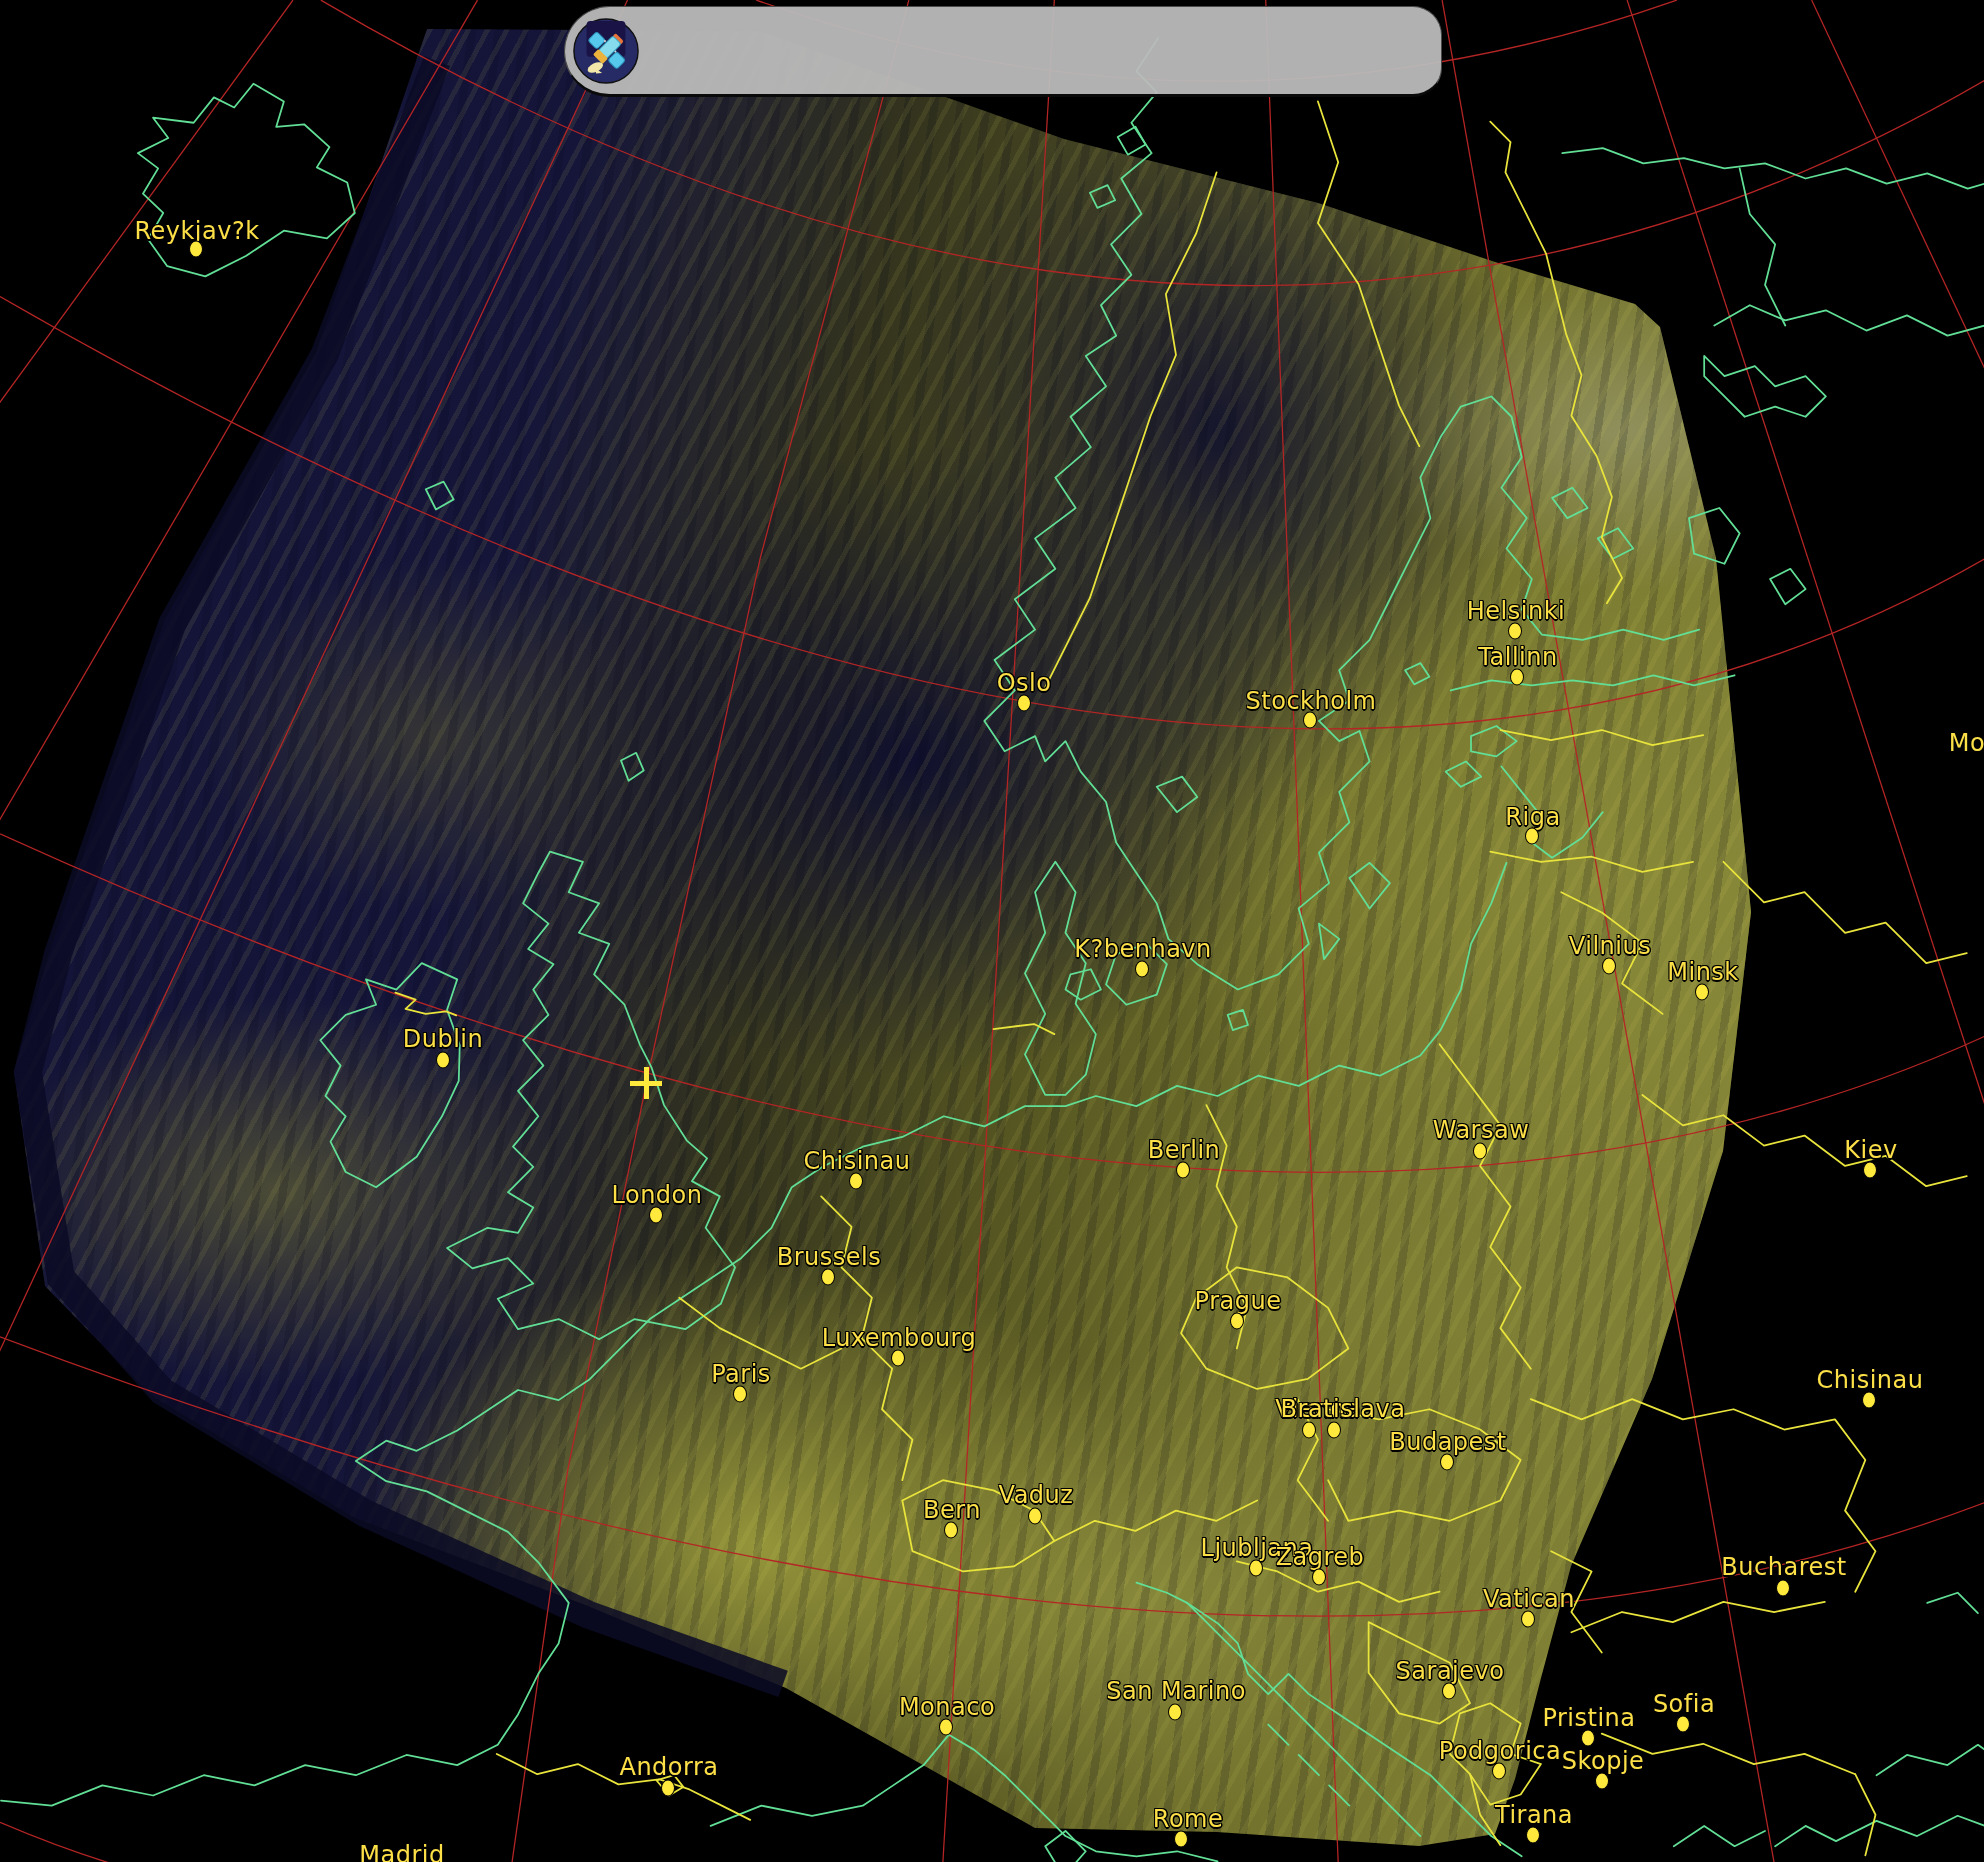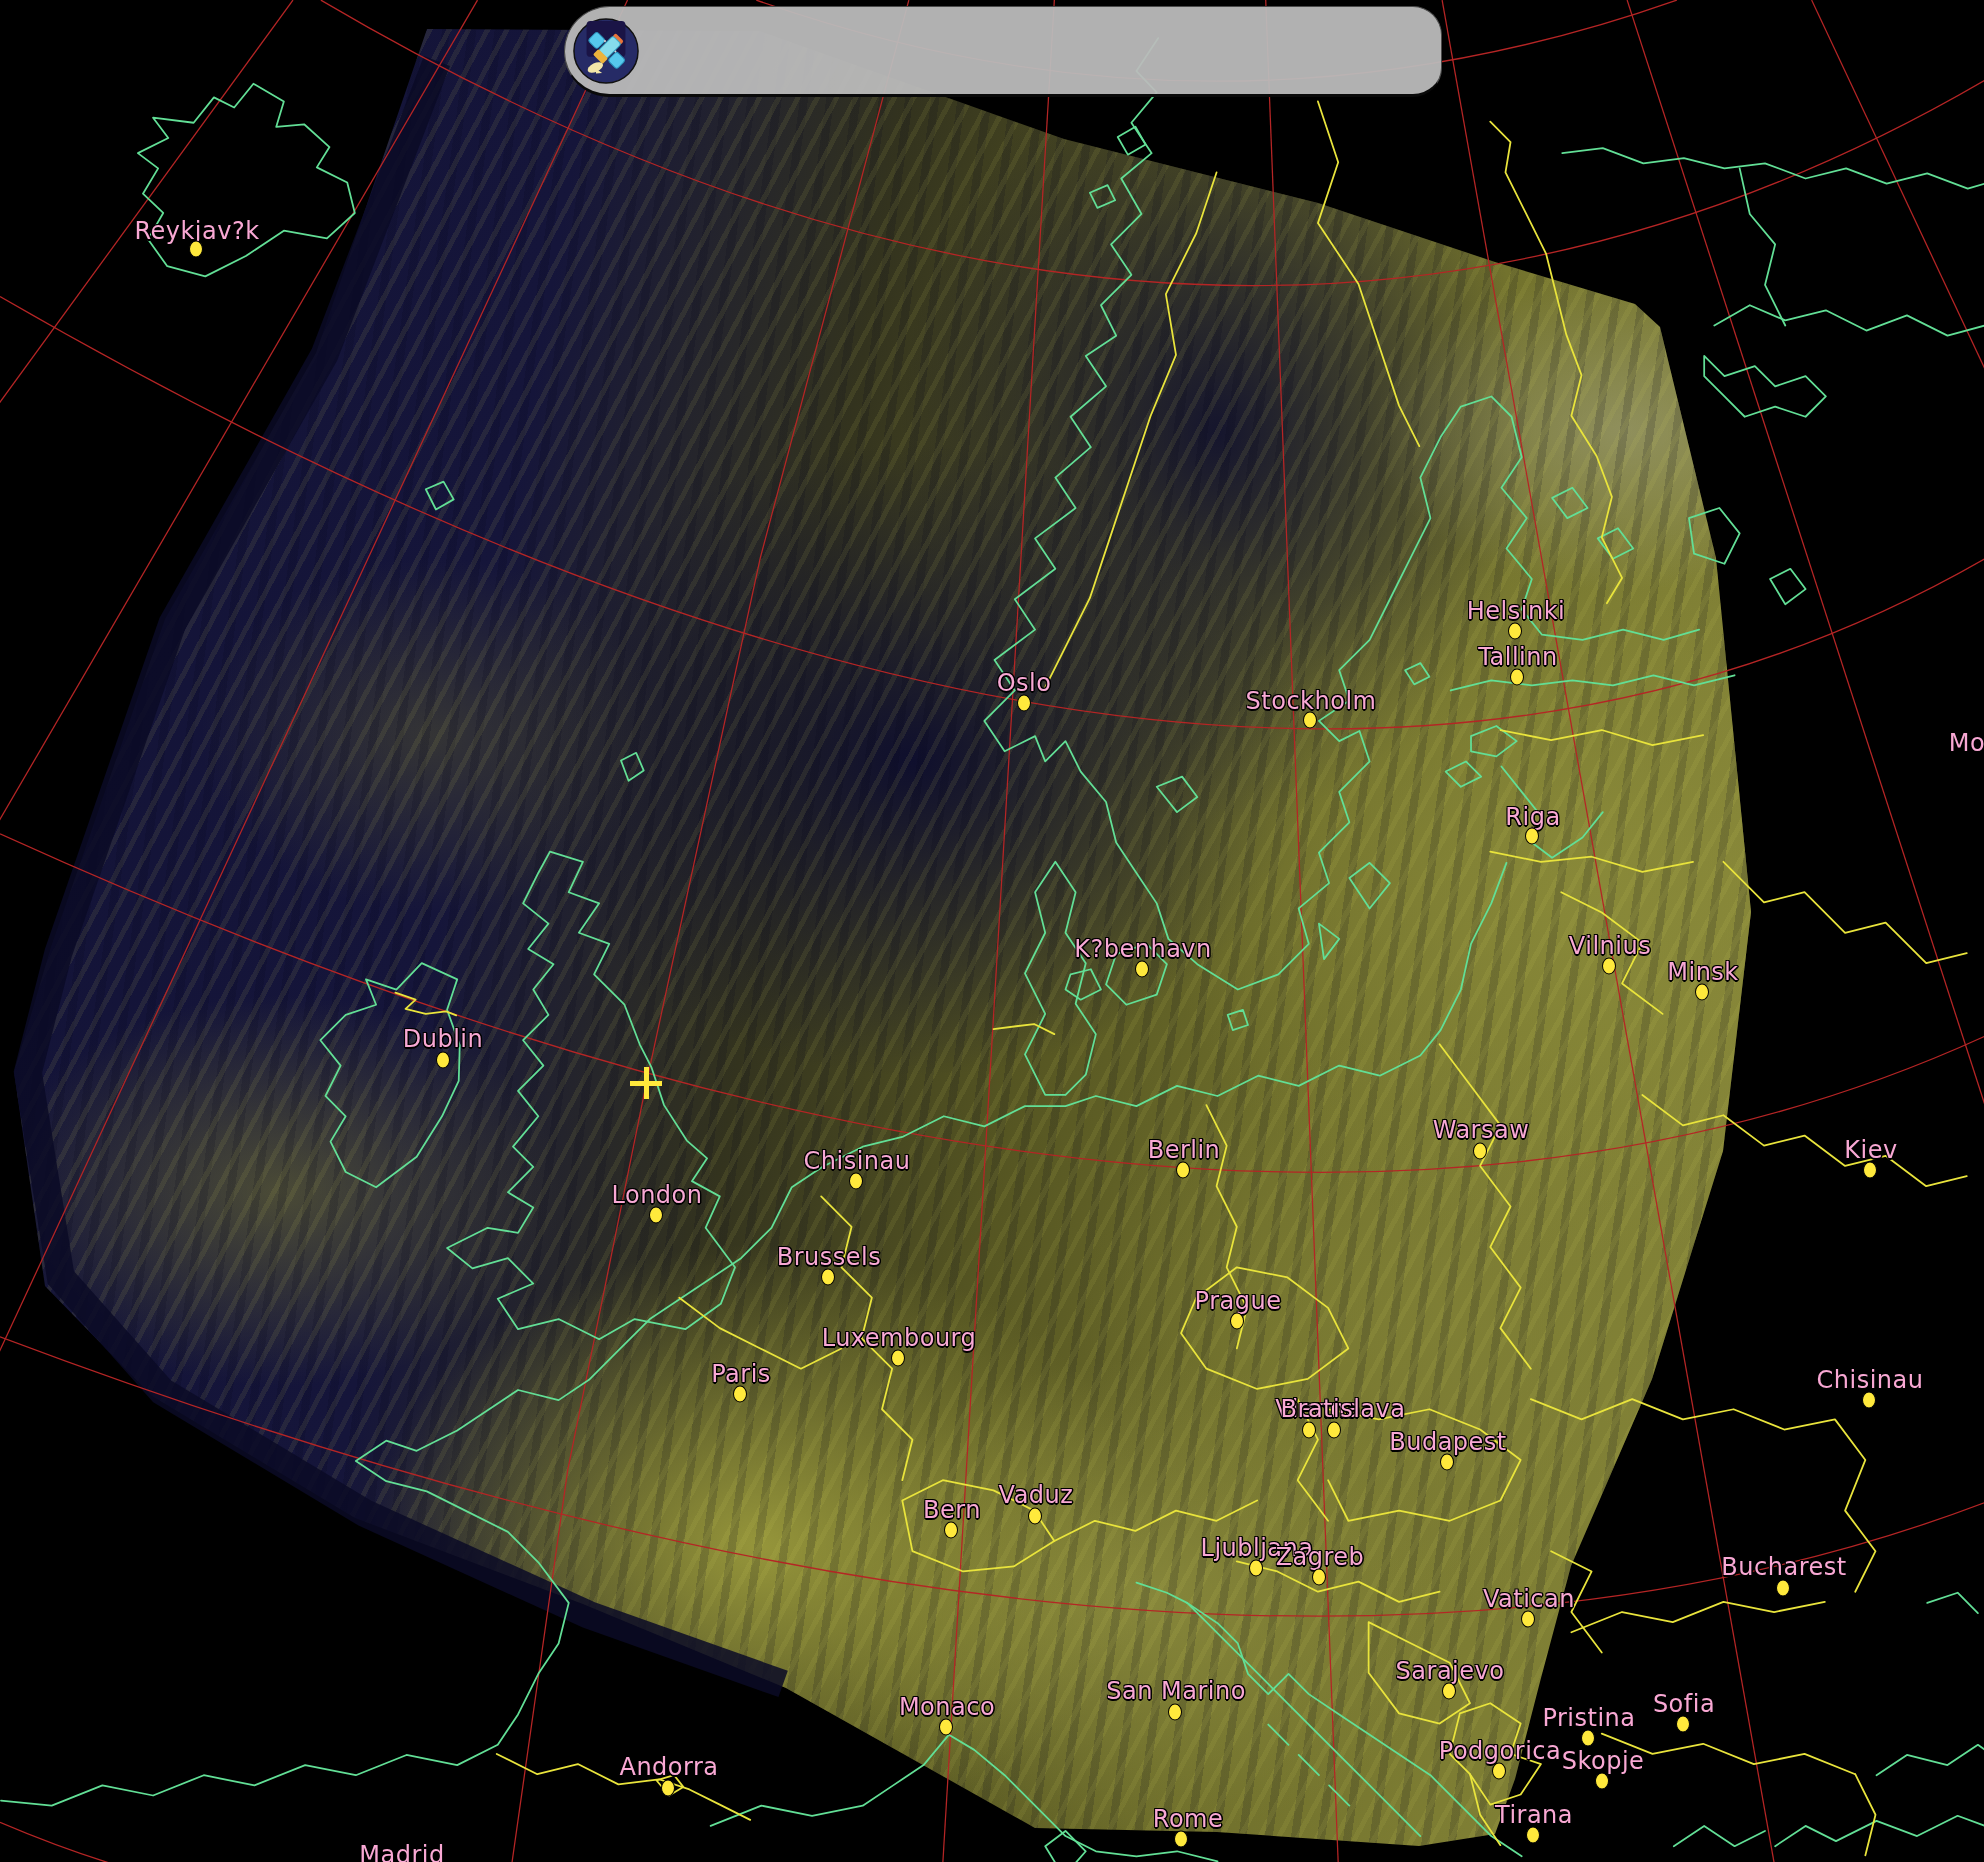--- a/index.html
+++ b/index.html
@@ -34,21 +34,21 @@
       repeating-linear-gradient(98deg, rgba(5,5,25,.16) 0 8px, rgba(0,0,0,0) 8px 26px);
   }
 
   svg.overlay{position:absolute;left:0;top:0;}
 
   
   #markers{position:absolute;inset:0;}
   .city{position:absolute;inset:0;pointer-events:none;}
   .city-label{
     position:absolute;transform:translate(-50%,-50%);
-    color:#f9a8d4;font-size:24px;letter-spacing:0.5px;white-space:nowrap;
+    color:#fde047;font-size:24px;letter-spacing:0.5px;white-space:nowrap;
     text-shadow:1px 1px 0 #000,-1px 1px 0 #000,1px -1px 0 #000,-1px -1px 0 #000,0 1.5px 0 #000,1.5px 0 0 #000;
   }
   .city-dot{
     position:absolute;transform:translate(-50%,-50%);
     width:12px;height:15px;background:#ffe93c;border:1.5px solid #000;border-radius:50%;
   }
   #cross{position:absolute;transform:translate(-50%,-50%);width:32px;height:32px;}
   #cross::before,#cross::after{content:"";position:absolute;background:#ffe93c;}
   #cross::before{left:13.7px;top:0;width:5px;height:32px;}
   #cross::after{left:0;top:13.7px;width:32px;height:5px;}

